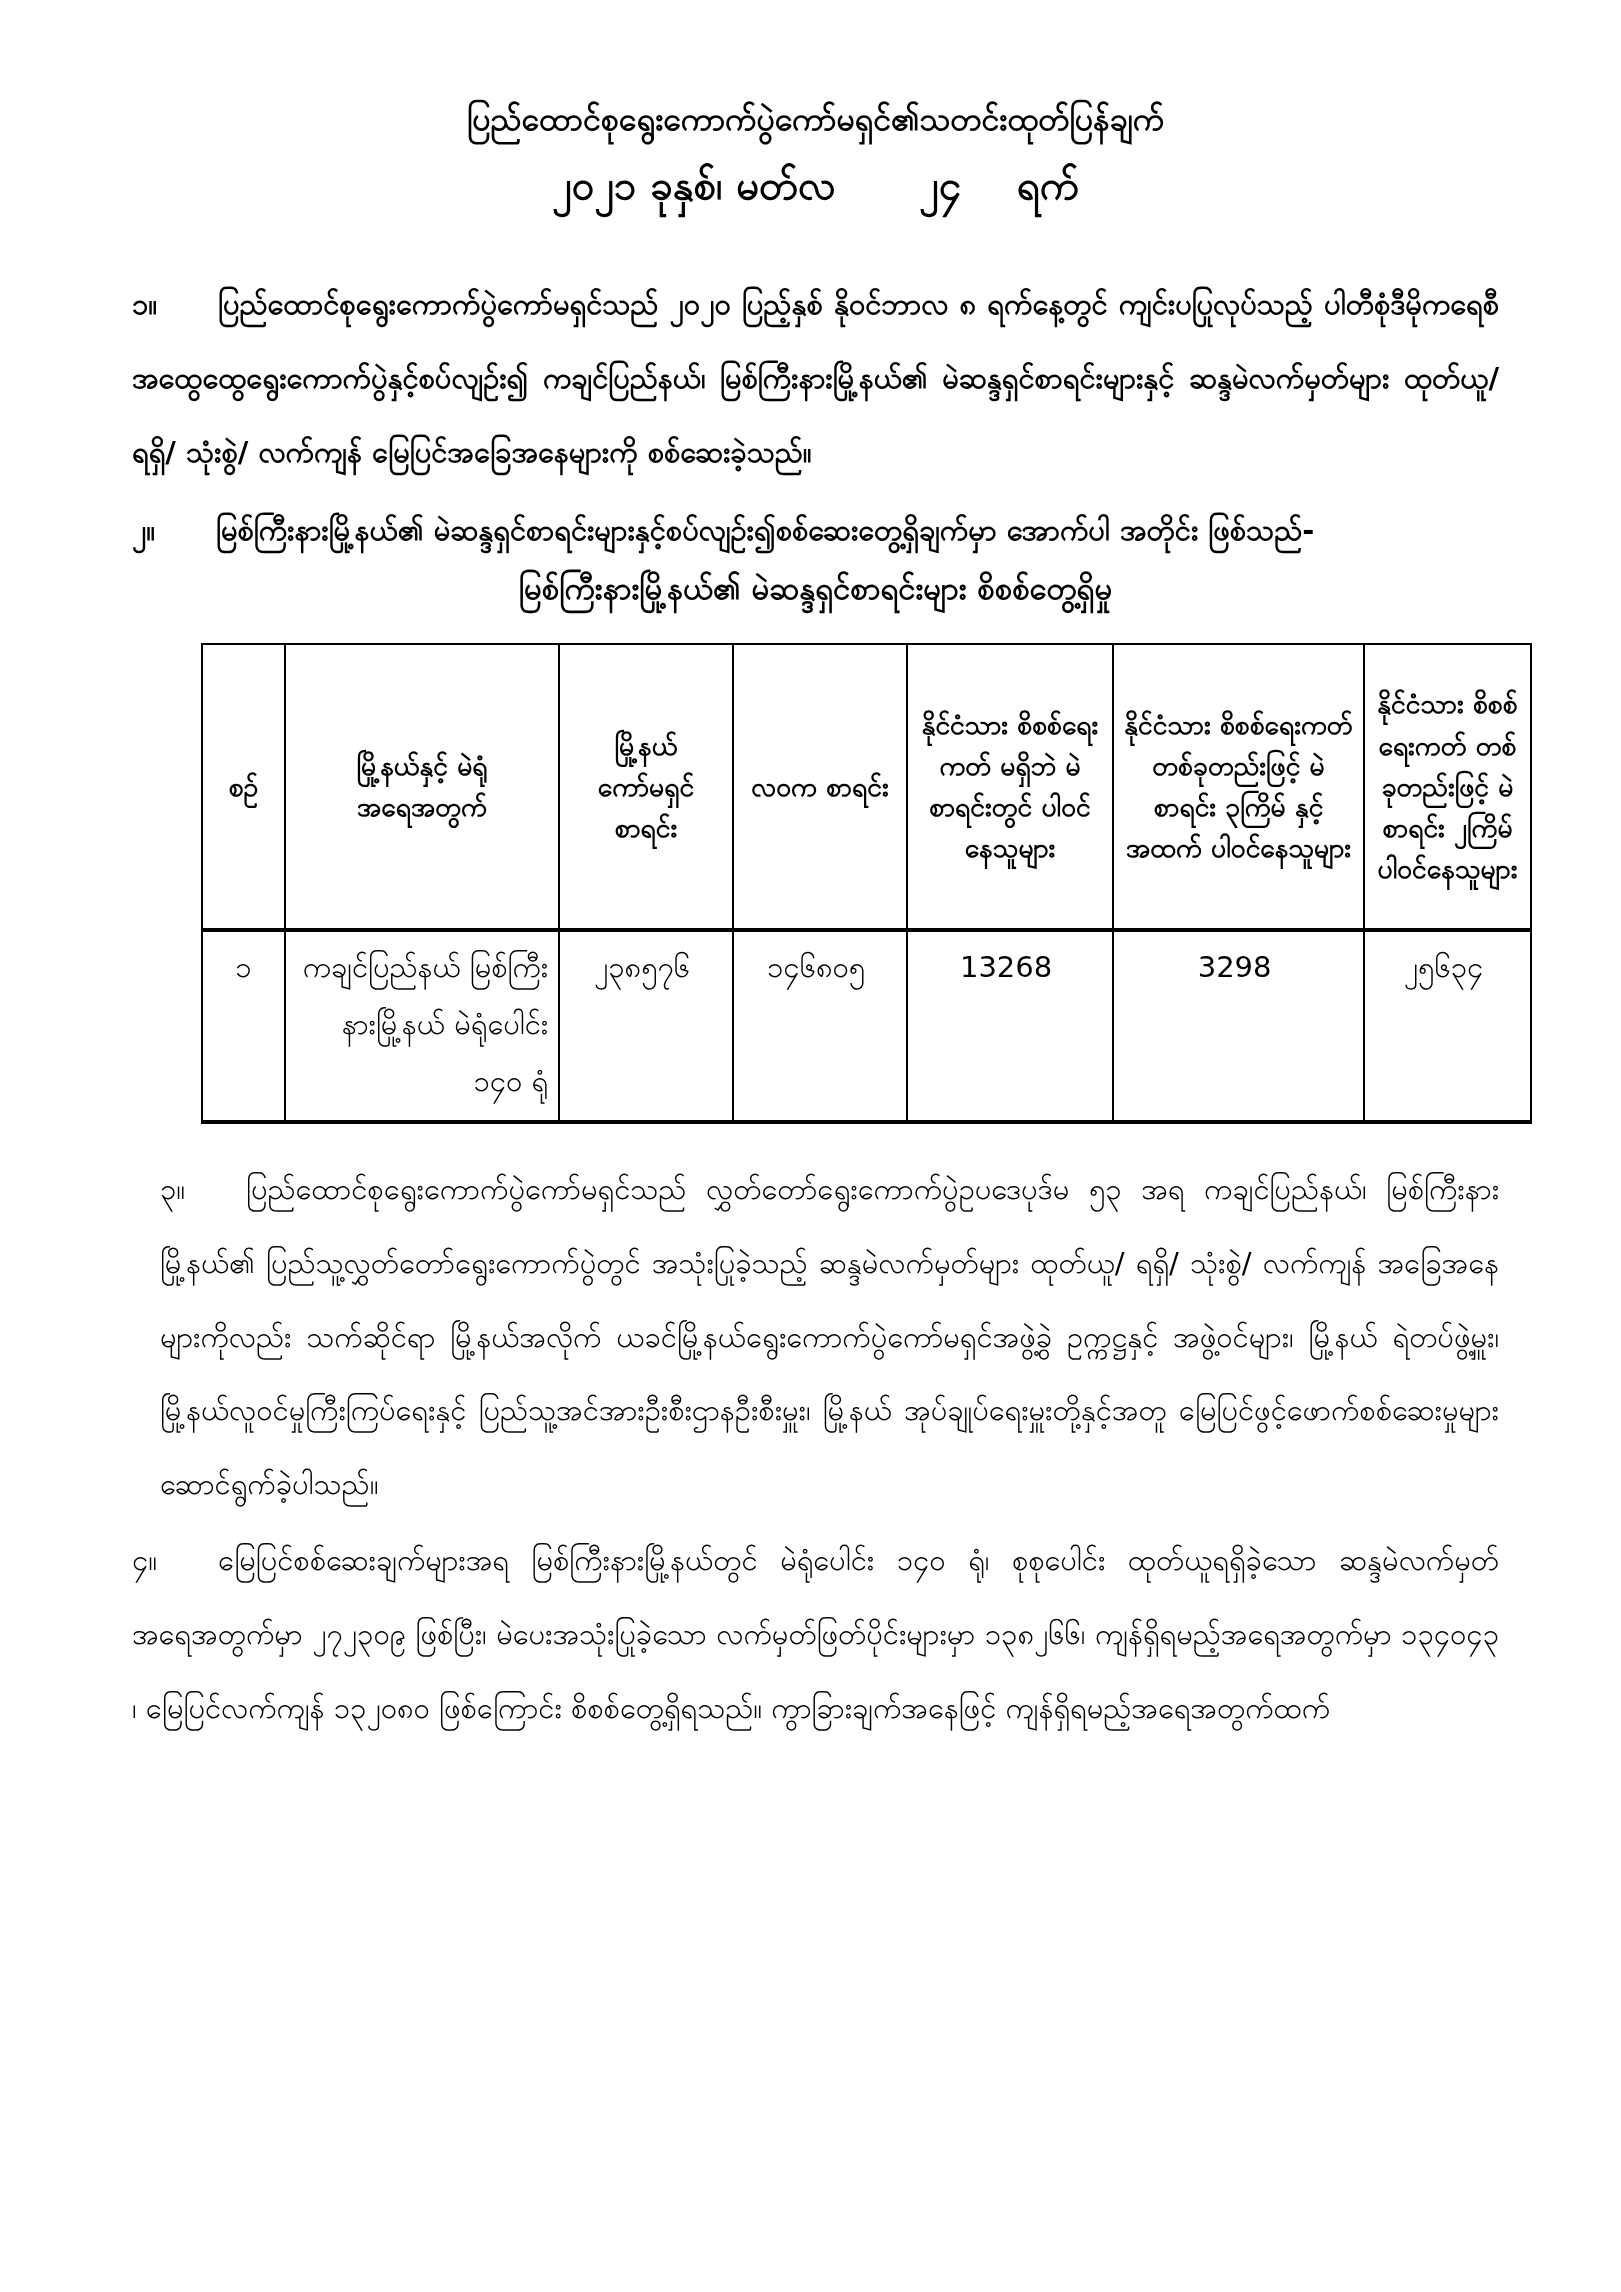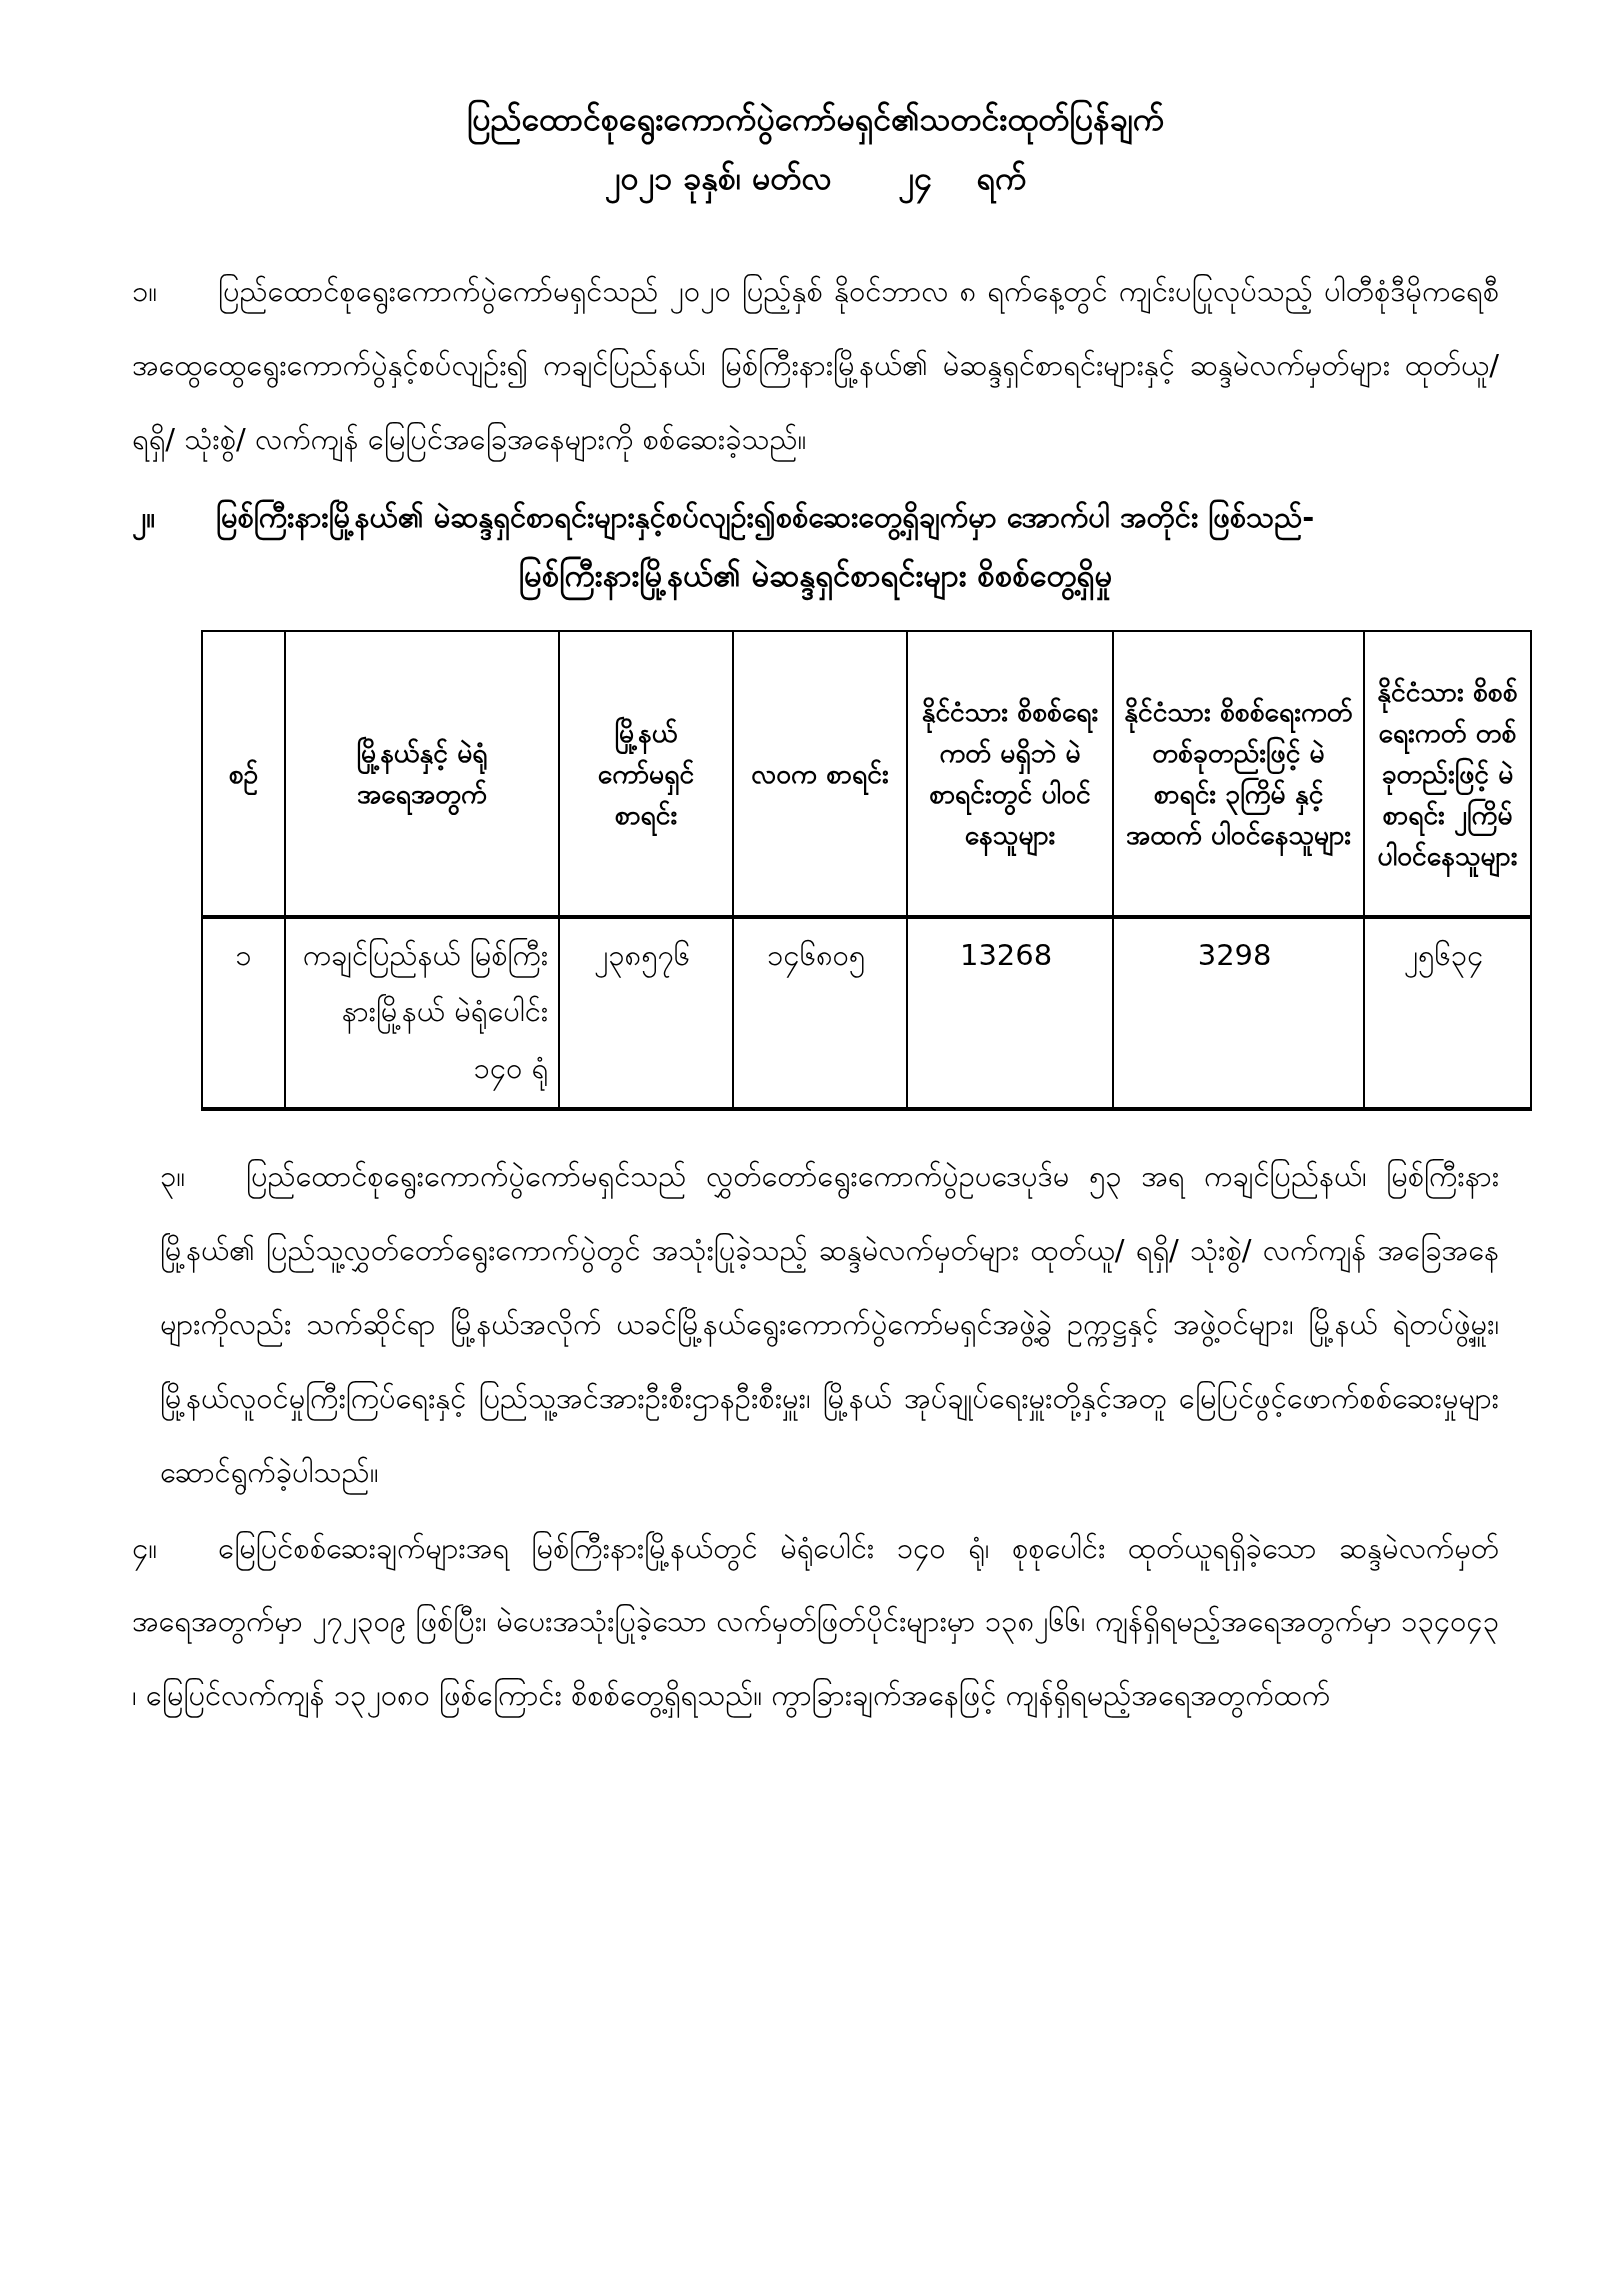--- a/index.html
+++ b/index.html
@@ -20,31 +20,31 @@
   }
   .doc-title {
     text-align: center;
     font-weight: bold;
     font-size: 32px;
     line-height: 1.6;
   }
   .doc-date {
     text-align: center;
     font-weight: bold;
-    font-size: 32px;
+    font-size: 40px;
     line-height: 1.6;
     margin-top: 7.8px;
     white-space: pre-wrap;
   }
   .para {
     font-size: 29px;
     line-height: 2.55;
     text-align: justify;
   }
-  .para-1 { margin-top: 51px; }
+  .para-1 { margin-top: 51px; font-weight: bold; }
   .para-2 { margin-top: 3.9px; font-weight: bold; }
   .para-3 { margin-top: 29px; margin-left: 28px; }
   .para-4 { margin-top: 2px; }
   .pnum { display: inline-block; }
   .pgap { display: inline-block; width: 61px; }
   .table-title {
     text-align: center;
     font-weight: bold;
     font-size: 31px;
   }

